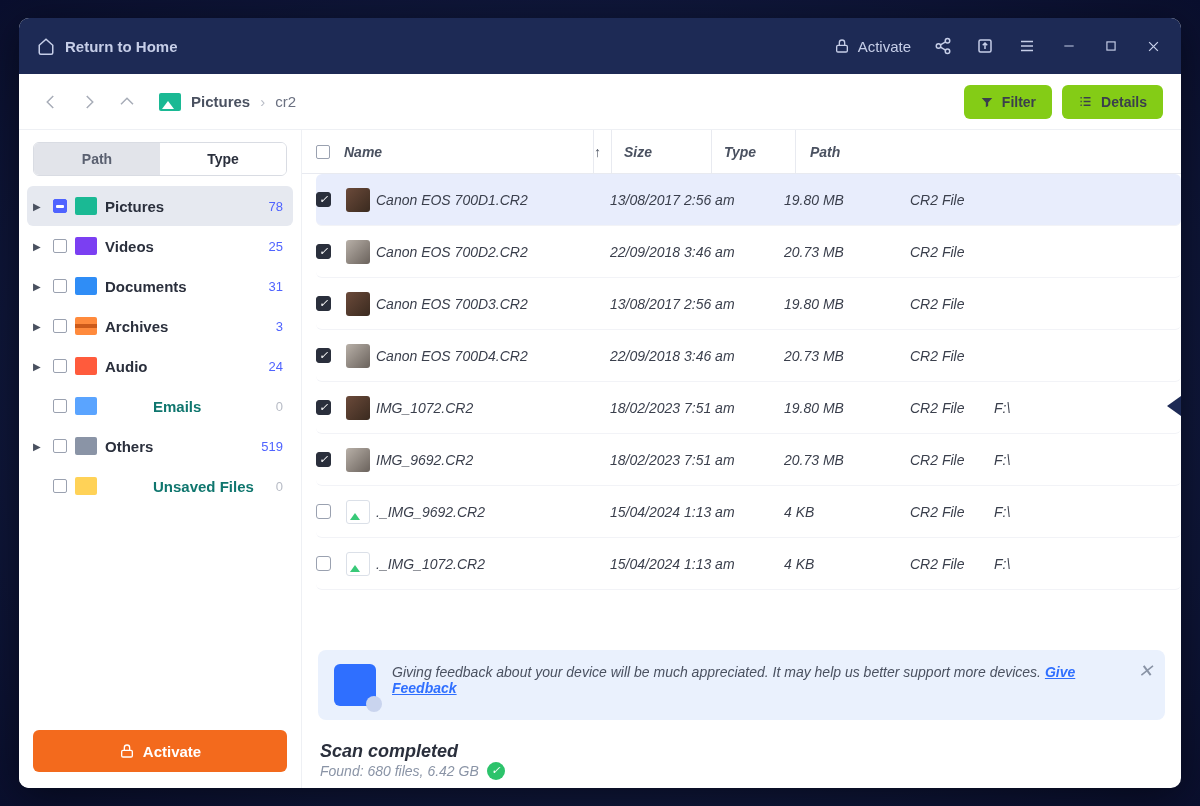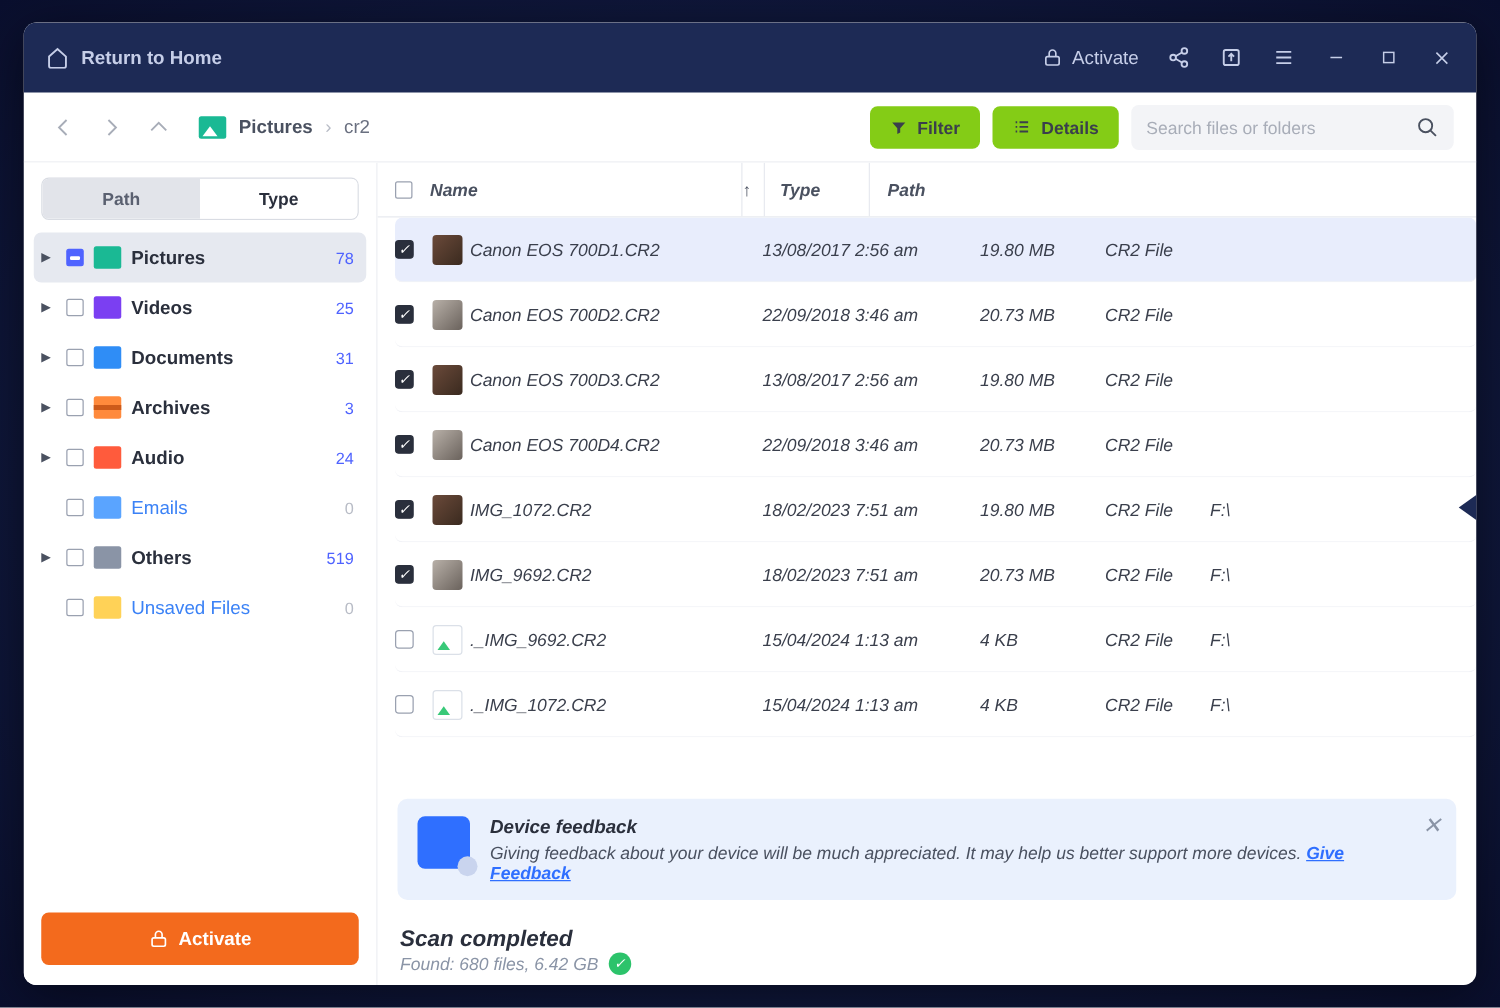--- a/index.html
+++ b/index.html
@@ -75,21 +75,21 @@
 .ic-pictures { background: #1ab994; }
 .ic-videos { background: #7b3ff2; }
 .ic-documents { background: #2f8df6; }
 .ic-archives { background: #ff8a3c; position: relative; }
 .ic-archives::after { content: ''; position: absolute; left: 0; right: 0; top: 7px; height: 4px; background: #cc5a1a; }
 .ic-audio { background: #ff5b3c; }
 .ic-emails { background: #5aa4ff; }
 .ic-others { background: #8a94a6; }
 .ic-unsaved { background: #ffd257; }
 .treeitem .lbl { flex: 1; color: #2a2f3c; font-weight: 600; }
-.treeitem.dim .lbl { color: #3b82f6; font-weight: 400; }
+.treeitem.dim .lbl { color: #0f766e; font-weight: 700; margin-left: 48px; }
 .treeitem .cnt { color: #4f63ff; font-size: 13px; font-weight: 500; }
 .treeitem.dim .cnt { color: #b8bcc6; }
 .sidebar .fill { flex: 1; }
 .activate-btn {
   margin: 12px 14px 16px; height: 42px; background: #f36a1d; color: #fff;
   border-radius: 6px; display: flex; align-items: center; justify-content: center; gap: 8px;
   font-size: 15px; font-weight: 600; cursor: pointer;
 }
 
 
@@ -116,21 +116,21 @@
 .row .rchk { width: 15px; height: 15px; border-radius: 3px; border: 1.5px solid #9aa1b0; background: #fff; display: flex; align-items: center; justify-content: center; }
 .row .rchk.on { background: #2a2f3c; border-color: #2a2f3c; color: #fff; font-size: 11px; }
 .row .c-thumb { width: 30px; }
 .thumb { width: 24px; height: 24px; border-radius: 3px; background: linear-gradient(135deg,#6b4a3a,#3a2a1f); }
 .thumb.alt { background: linear-gradient(135deg,#b8b0a8,#6a625c); }
 .thumb.ph { background: #fff; border: 1px solid #dbe0e8; position: relative; }
 .thumb.ph::after { content: ''; position: absolute; bottom: 3px; left: 3px; border-left: 5px solid transparent; border-right: 5px solid transparent; border-bottom: 7px solid #38c978; }
 .row .c-name { width: 234px; font-weight: 500; }
 .row .c-date { width: 174px; }
 .row .c-size { width: 100px; }
-.row .c-type { width: 84px; }
+.row .c-type { width: 84px; margin-left: 26px; }
 .row .c-path { }
 
 
 .feedback {
   margin: 8px 16px 12px; background: #eaf1fd; border-radius: 8px;
   padding: 14px 40px 14px 16px; display: flex; gap: 16px; position: relative;
   font-size: 14px; color: #4a5160;
 }
 .fb-close { position: absolute; top: 10px; right: 12px; color: #8a94a6; cursor: pointer; font-size: 18px; }
 .fb-icon { width: 42px; height: 42px; background: #2f6fff; border-radius: 6px; position: relative; flex-shrink: 0; }
@@ -240,27 +240,20 @@
           <path d="M3 5h18l-7 8v6l-4 2v-8L3 5z"></path>
         </svg>
       <span>Filter</span>
     </div>
     <div class="pillbtn">
       <svg width="15" height="15" viewBox="0 0 24 24" fill="none" stroke="currentColor" stroke-width="2.5">
           <path d="M4 6h2M9 6h11M4 12h2M9 12h11M4 18h2M9 18h11"></path>
         </svg>
       <span>Details</span>
     </div>
-    <div class="searchbox">
-      <input placeholder="Search files or folders" style="">
-      <svg width="18" height="18" viewBox="0 0 24 24" fill="none" stroke="#4a5160" stroke-width="2">
-          <circle cx="10" cy="10" r="7"></circle>
-          <path d="M21 21l-6-6"></path>
-        </svg>
-    </div>
   </div>
 
   <div class="body">
 
     <div class="sidebar">
       <div class="tabseg">
         <div class="inactive">Path</div>
         <div class="active">Type</div>
       </div>
       <div class="tree">
@@ -331,20 +324,21 @@
       </div>
     </div>
 
     <div class="main">
       <div class="cols">
         <div class="col-name">
           <span class="hchk"></span>
           <span>Name</span>
         </div>
         <div class="col-sort">↑</div>
+        <div class="col-size">Size</div>
         <div class="col-type">Type</div>
         <div class="col-path">Path</div>
       </div>
       <div class="rows" id="rows">
           <div class="row sel">
       <div class="c-check">
               <span class="rchk on">✓</span>
             </div>
       <div class="c-thumb">
               <div class="thumb "></div>
@@ -445,21 +439,20 @@
       <div class="c-size">4 KB</div>
       <div class="c-type">CR2 File</div>
       <div class="c-path">F:\</div>
     </div>
         </div>
 
       <div class="feedback">
         <span class="fb-close">✕</span>
         <div class="fb-icon"></div>
         <div>
-          <h4>Device feedback</h4>
           <span>Giving feedback about your device will be much appreciated. It may help us better support more devices. </span>
           <a href="#">Give Feedback</a>
         </div>
       </div>
 
       <div class="statusbar">
         <div class="status">
           <h3>Scan completed</h3>
           <div class="sub">
             <span>Found: 680 files, 6.42 GB</span>

